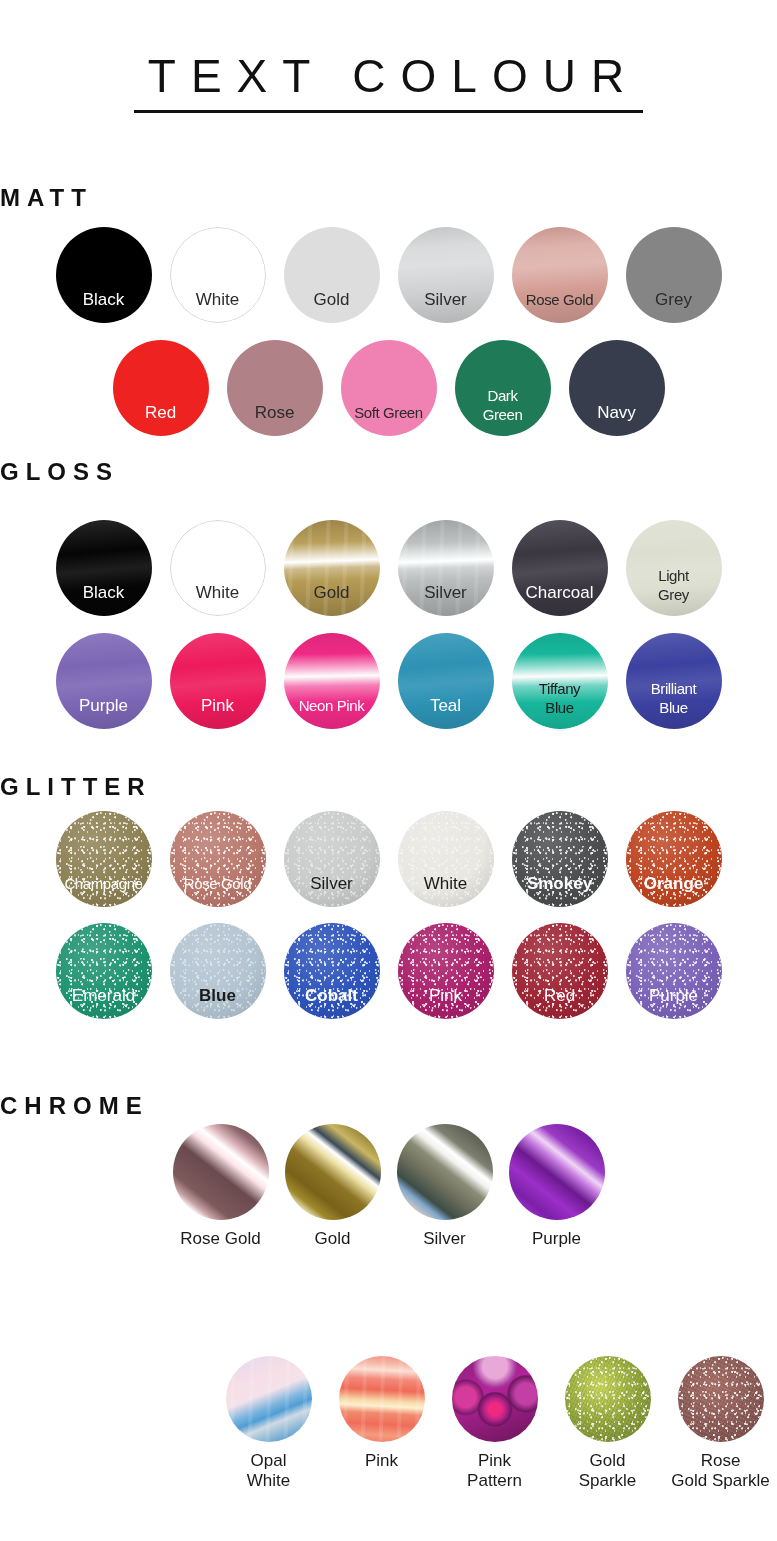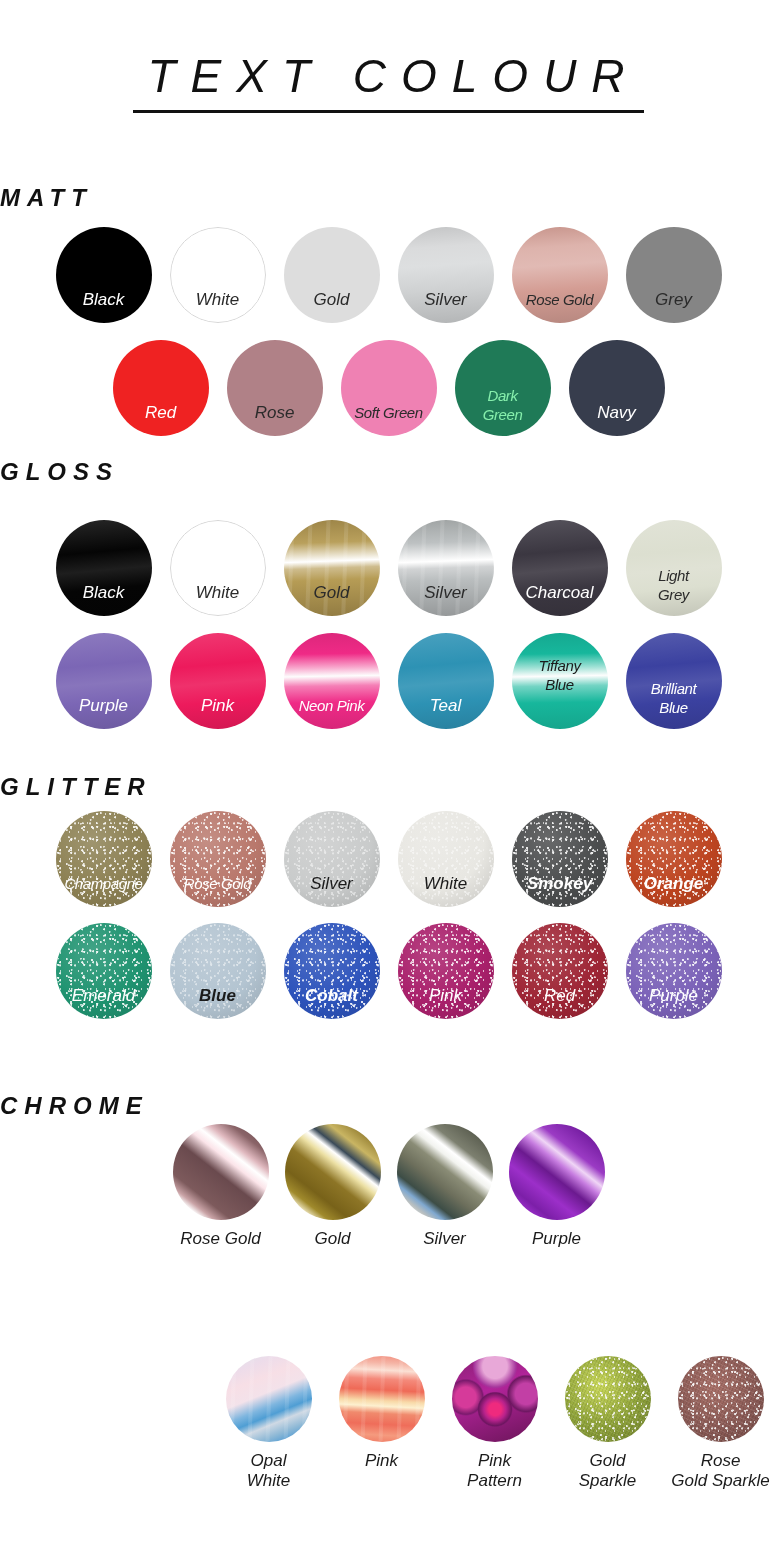--- a/index.html
+++ b/index.html
@@ -2,21 +2,21 @@
 <html><head>
 <meta charset="utf-8">
 <style>
   html,body{margin:0;padding:0;}
   body{
     width:777px;height:1541px;background:#ffffff;
     font-family:"Liberation Sans", sans-serif;
     -webkit-font-smoothing:antialiased;
     position:relative;overflow:hidden;
   }
-  .page{position:relative;width:777px;height:1228px;font-style:italic;}
+  .page{position:relative;width:777px;height:1228px;}
 
   
   .title-wrap{position:absolute;left:0;top:52px;width:777px;text-align:center;}
   .title{
     display:inline-block;
     font-size:46px;font-weight:400;letter-spacing:15px;
     color:#111;padding:0 4px 10px 14px;
     border-bottom:3px solid #111;line-height:1.05;
   }
 
@@ -158,21 +158,21 @@
         </div>
         <div class="cell" style="width: 114px;">
           <div class="swatch" style="width: 96px; height: 96px; margin: 0px auto; background: rgb(239, 129, 179);">
             <div class="lbl dark tiny" style="color: rgb(43, 43, 43);">
               <div>Soft Green</div>
             </div>
           </div>
         </div>
         <div class="cell" style="width: 114px;">
           <div class="swatch" style="width: 96px; height: 96px; margin: 0px auto; background: rgb(31, 122, 87);">
-            <div class="lbl light two tiny" style="color: #86efac;">
+            <div class="lbl light two tiny" style="color: #ffffff;">
               <div>Dark</div>
               <div>Green</div>
             </div>
           </div>
         </div>
         <div class="cell" style="width: 114px;">
           <div class="swatch" style="width: 96px; height: 96px; margin: 0px auto; background: rgb(55, 61, 77);">
             <div class="lbl light" style="color: rgb(255, 255, 255);">
               <div>Navy</div>
             </div>
@@ -254,21 +254,21 @@
           </div>
         </div>
         <div class="cell" style="width: 114px;">
           <div class="swatch" style="width: 96px; height: 96px; margin: 0px auto; background: linear-gradient(175deg, rgb(74, 161, 191) 0%, rgb(45, 146, 180) 34%, rgb(66, 157, 188) 52%, rgb(45, 146, 180) 70%, rgb(40, 128, 158) 100%);">
             <div class="lbl light" style="color: rgb(255, 255, 255);">
               <div>Teal</div>
             </div>
           </div>
         </div>
         <div class="cell" style="width: 114px;">
-          <div class="swatch" style="width: 96px; height: 96px; margin: 0px auto; background: linear-gradient(179deg, rgb(21, 168, 144) 0%, rgb(23, 183, 156) 22%, rgb(158, 225, 213) 36%, rgb(253, 253, 253) 45%, rgb(116, 212, 196) 55%, rgb(23, 183, 156) 72%, rgb(21, 165, 140) 100%); align-items: center;">
+          <div class="swatch" style="width: 96px; height: 96px; margin: 0px auto; background: linear-gradient(179deg, rgb(21, 168, 144) 0%, rgb(23, 183, 156) 22%, rgb(158, 225, 213) 36%, rgb(253, 253, 253) 45%, rgb(116, 212, 196) 55%, rgb(23, 183, 156) 72%, rgb(21, 165, 140) 100%);">
             <div class="lbl dark two tiny" style="color: rgb(27, 27, 27);">
               <div>Tiffany</div>
               <div>Blue</div>
             </div>
           </div>
         </div>
         <div class="cell" style="width: 114px;">
           <div class="swatch" style="width: 96px; height: 96px; margin: 0px auto; background: linear-gradient(175deg, rgb(86, 92, 173) 0%, rgb(59, 65, 160) 34%, rgb(79, 84, 170) 52%, rgb(59, 65, 160) 70%, rgb(52, 57, 141) 100%);">
             <div class="lbl light two tiny" style="color: rgb(255, 255, 255);">
               <div>Brilliant</div>

